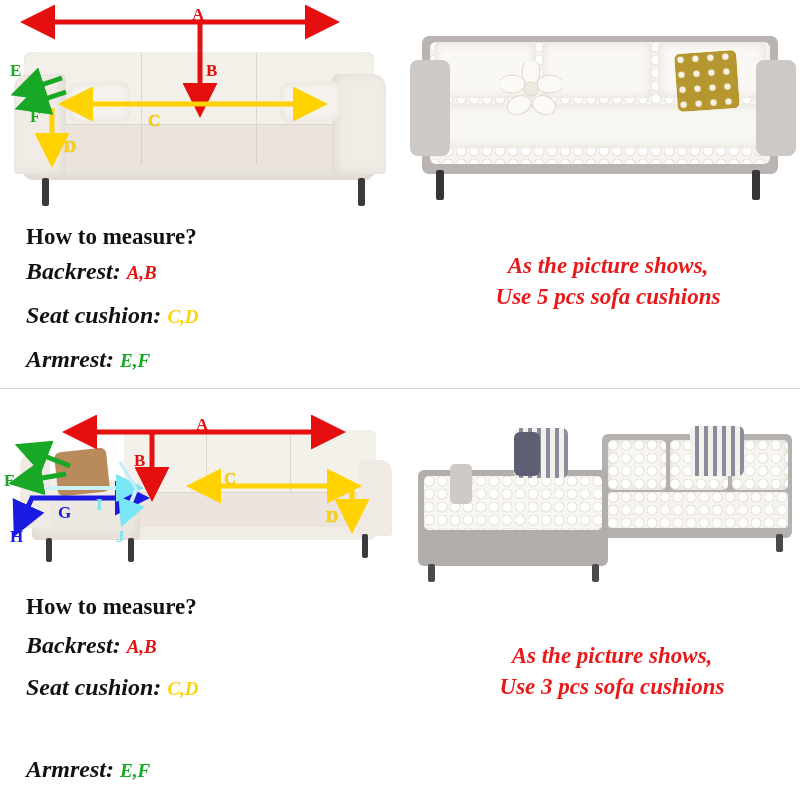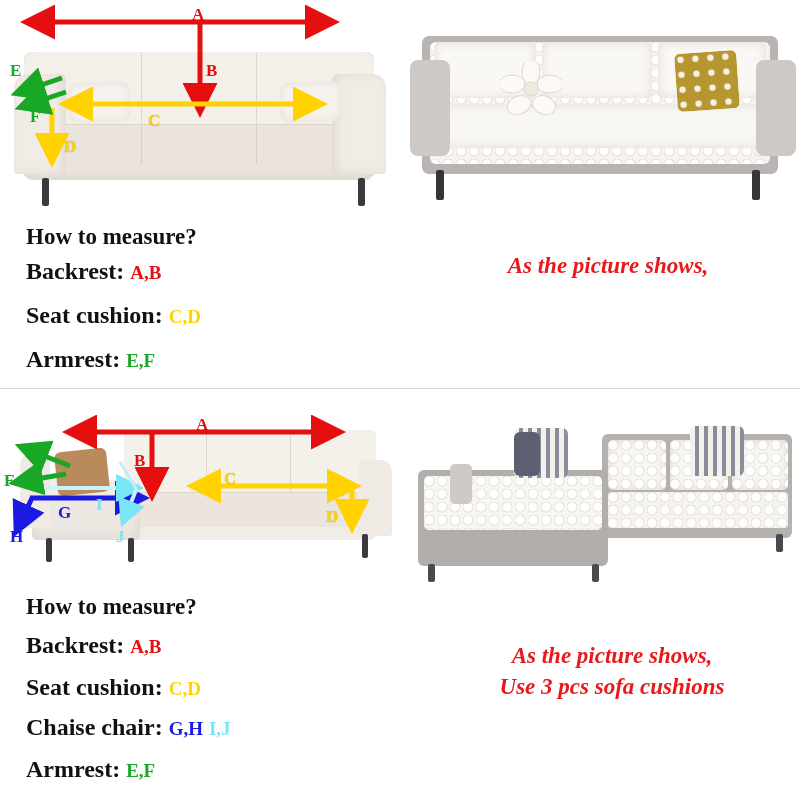--- a/index.html
+++ b/index.html
@@ -83,21 +83,21 @@
   .lbl.cyan { color: #79e6f6; }
 
   
   .howto {
     position: absolute;
     font-family: "Liberation Serif", serif;
     font-weight: bold;
     color: #111;
   }
   .howto-title { font-size: 23px; }
-  .howto-row { font-size: 24px; white-space: nowrap; }
+  .howto-row { font-size: 24px; white-space: nowrap; font-style: italic; }
   .howto-row .k.red { color: #e60f10; font-size: 19px; }
   .howto-row .k.yellow { color: #ffd200; font-size: 19px; }
   .howto-row .k.green { color: #18a825; font-size: 19px; }
   .howto-row .k.blue { color: #1a1ae0; font-size: 19px; }
   .howto-row .k.cyan { color: #79e6f6; font-size: 19px; }
 
   .redtext {
     position: absolute;
     color: #e8191a;
     font-family: "Liberation Serif", serif;
@@ -335,20 +335,21 @@
     <span>Seat cushion:</span>
     <span class="k yellow">C,D</span>
   </div>
   <div class="howto howto-row" style="left:26px; top:346px;">
     <span>Armrest:</span>
     <span class="k green">E,F</span>
   </div>
 
   <div class="redtext" style="left:452px; top:250px; width:312px;">
     <div>As the picture shows,</div>
+    <div>Use 5 pcs sofa cushions</div>
   </div>
 
   <div class="divider" style="top:388px;"></div>
 
   <div class="bl">
     <div class="bl-body"></div>
     <div class="bl-back"></div>
     <div class="bl-seam" style="left:200px;"></div>
     <div class="bl-seam" style="left:284px;"></div>
     <div class="bl-seat"></div>
@@ -428,25 +429,20 @@
   <div class="howto howto-title" style="left:26px; top:594px;">How to measure?</div>
 
   <div class="howto howto-row" style="left:26px; top:632px;">
     <span>Backrest:</span>
     <span class="k red">A,B</span>
   </div>
   <div class="howto howto-row" style="left:26px; top:674px;">
     <span>Seat cushion:</span>
     <span class="k yellow">C,D</span>
   </div>
-  <div class="howto howto-row" style="left:26px; top:714px;">
-    <span>Chaise chair:</span>
-    <span class="k blue">G,H</span>
-    <span class="k cyan">I,J</span>
-  </div>
   <div class="howto howto-row" style="left:26px; top:756px;">
     <span>Armrest:</span>
     <span class="k green">E,F</span>
   </div>
 
   <div class="redtext" style="left:452px; top:640px; width:320px;">
     <div>As the picture shows,</div>
     <div>Use 3 pcs sofa cushions</div>
   </div>
 

